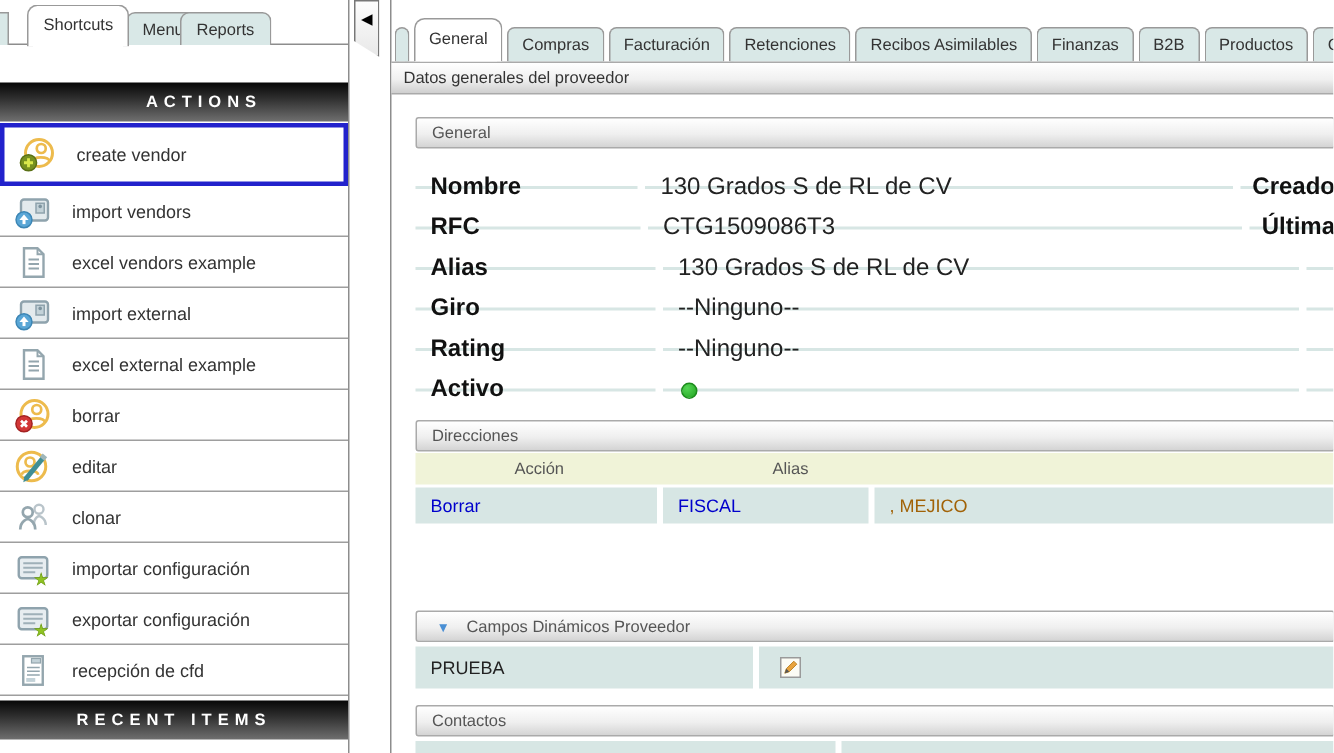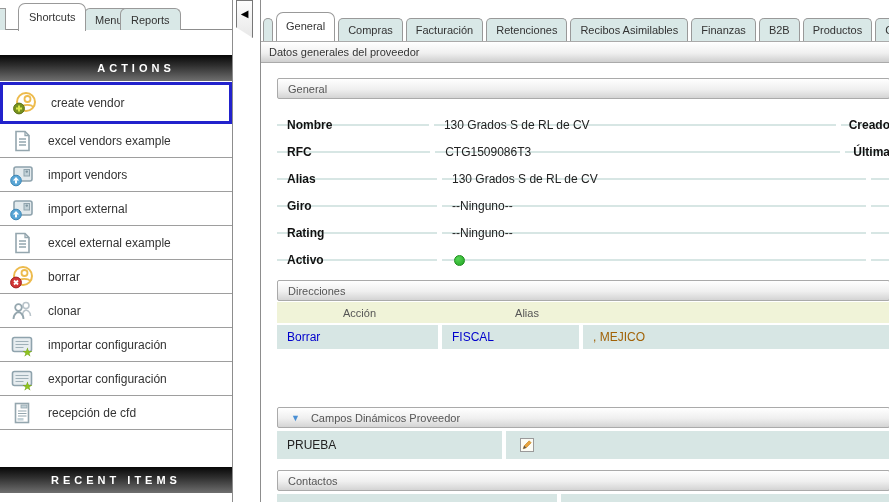--- a/index.html
+++ b/index.html
@@ -54,21 +54,21 @@
                     border:1px solid #aaa; border-radius:2px; }
   .hdr-general { margin-top:15px; }
   .hdr-direcciones { margin-top:19px; }
   .hdr-campos { margin-top:58px; display:flex; align-items:center; gap:11px; padding-left:13px; }
   .hdr-contactos { margin-top:11px; }
   .collapse-tri { font-size:9px; color:#4a8fd4; cursor:pointer; }
 
   
   .gtable { margin-top:1px; }
   .grow { display:flex; height:25px; margin-top:2px; }
-  .gcell { background:#d7e6e4; font-size:12px; color:#222; display:flex; align-items:center;margin-top:23px; }
+  .gcell { background:#d7e6e4; font-size:16px; color:#222; display:flex; align-items:center;margin-top:23px; }
   .gl { width:160px; margin-right:5px; padding-left:10px; font-weight:bold; color:#111; }
   .gv { width:424px; margin-right:5px; padding-left:10px; }
   .gr { flex:1; padding-left:8px; font-weight:bold; color:#111; white-space:nowrap; }
   .dot { width:11px; height:11px; border-radius:50%; background:radial-gradient(circle at 35% 30%,#55d655,#21a321); border:1px solid #1c8c1c; }
 
   
   .dhead { display:flex; height:21px; margin-top:1px; background:#f0f3d8; }
   .dh { font-size:11px; color:#555; display:flex; align-items:center; justify-content:center; }
   .dh1 { width:165px; } .dh2 { width:170px; } .dh3 { flex:1; }
   .drow { display:flex; height:24px; margin-top:2px; }
@@ -117,45 +117,45 @@
             <circle cx="7" cy="17.5" r="5.4" fill="#77911f" stroke="#5a7015" stroke-width="1"></circle>
             <path d="M7 14.5v6M4 17.5h6" stroke="#dbe94b" stroke-width="1.9"></path>
           </svg>
         </span>
         <span class="item-label">create vendor</span>
       </div>
 
       <div class="item">
         <span class="ic">
           <svg viewBox="0 0 26 24" width="26" height="24">
-            <path d="M7 2.5h9l4 4v15H7z" fill="#fff" stroke="#94a6ae" stroke-width="1.6"></path>
-            <path d="M16 2.5v4h4" fill="none" stroke="#94a6ae" stroke-width="1.3"></path>
-            <path d="M10 10h7M10 13h7M10 16h7" stroke="#94a6ae" stroke-width="1.3"></path>
-          </svg>
-        </span>
-        <span class="item-label">excel vendors example</span>
-      </div>
-
-      <div class="item">
-        <span class="ic">
-          <svg viewBox="0 0 26 24" width="26" height="24">
             <rect x="5" y="4" width="18" height="14" rx="2" fill="#e3eaed" stroke="#8fa3ad" stroke-width="1.6"></rect>
             <rect x="15" y="6.5" width="5.5" height="6.5" fill="#c3d2d8" stroke="#8fa3ad" stroke-width="1"></rect>
             <circle cx="17.8" cy="8.6" r="1.2" fill="#7d939e"></circle>
             <circle cx="7" cy="17.5" r="5.3" fill="#59a6d6" stroke="#3c86b5" stroke-width="1"></circle>
             <path d="M7 14l3.1 3.6H3.9z" fill="#fff"></path>
             <rect x="6" y="17.2" width="2" height="3.2" fill="#fff"></rect>
           </svg>
         </span>
         <span class="item-label">import vendors</span>
       </div>
 
       <div class="item">
         <span class="ic">
           <svg viewBox="0 0 26 24" width="26" height="24">
+            <path d="M7 2.5h9l4 4v15H7z" fill="#fff" stroke="#94a6ae" stroke-width="1.6"></path>
+            <path d="M16 2.5v4h4" fill="none" stroke="#94a6ae" stroke-width="1.3"></path>
+            <path d="M10 10h7M10 13h7M10 16h7" stroke="#94a6ae" stroke-width="1.3"></path>
+          </svg>
+        </span>
+        <span class="item-label">excel vendors example</span>
+      </div>
+
+      <div class="item">
+        <span class="ic">
+          <svg viewBox="0 0 26 24" width="26" height="24">
             <rect x="5" y="4" width="18" height="14" rx="2" fill="#e3eaed" stroke="#8fa3ad" stroke-width="1.6"></rect>
             <rect x="15" y="6.5" width="5.5" height="6.5" fill="#c3d2d8" stroke="#8fa3ad" stroke-width="1"></rect>
             <circle cx="17.8" cy="8.6" r="1.2" fill="#7d939e"></circle>
             <circle cx="7" cy="17.5" r="5.3" fill="#59a6d6" stroke="#3c86b5" stroke-width="1"></circle>
             <path d="M7 14l3.1 3.6H3.9z" fill="#fff"></path>
             <rect x="6" y="17.2" width="2" height="3.2" fill="#fff"></rect>
           </svg>
         </span>
         <span class="item-label">import external</span>
       </div>
@@ -177,20 +177,33 @@
             <circle cx="14" cy="11" r="9" fill="none" stroke="#edbb4d" stroke-width="2"></circle>
             <circle cx="15.5" cy="8" r="3" fill="none" stroke="#edbb4d" stroke-width="1.8"></circle>
             <path d="M9.5 16.5c0.7-3.5 10.8-3.5 11.5 0" fill="none" stroke="#edbb4d" stroke-width="1.8"></path>
             <circle cx="7" cy="17.5" r="5.4" fill="#d23737" stroke="#a32222" stroke-width="1"></circle>
             <path d="M5 15.5l4 4M9 15.5l-4 4" stroke="#fff" stroke-width="1.8"></path>
           </svg>
         </span>
         <span class="item-label">borrar</span>
       </div>
 
+      <div class="item">
+        <span class="ic">
+          <svg viewBox="0 0 26 24" width="26" height="24">
+            <circle cx="12" cy="12" r="9.5" fill="none" stroke="#edbb4d" stroke-width="2"></circle>
+            <circle cx="11" cy="9" r="3" fill="none" stroke="#edbb4d" stroke-width="1.8"></circle>
+            <path d="M5.5 17.5c0.7-3.5 10.3-3.5 11 0" fill="none" stroke="#edbb4d" stroke-width="1.8"></path>
+            <path d="M8 20.5L19.5 6.5" stroke="#3f8e95" stroke-width="3.4"></path>
+            <path d="M6.5 22.5l1-4 2.6 2.2z" fill="#3f8e95"></path>
+            <path d="M18.5 4.5l3 2.5" stroke="#9fb6b9" stroke-width="3"></path>
+          </svg>
+        </span>
+        <span class="item-label">editar</span>
+      </div>
 
       <div class="item">
         <span class="ic">
           <svg viewBox="0 0 26 24" width="26" height="24">
             <circle cx="17" cy="6.5" r="3" fill="none" stroke="#b9c4ca" stroke-width="1.6"></circle>
             <path d="M13.5 17c0-5 3.5-6 3.5-6s4.5 1 4.5 6" fill="none" stroke="#b9c4ca" stroke-width="1.6"></path>
             <circle cx="9.5" cy="8.5" r="3.3" fill="none" stroke="#94a6ae" stroke-width="1.8"></circle>
             <path d="M4.5 20c0-6 5-7 5-7s5 1 5 7" fill="none" stroke="#94a6ae" stroke-width="1.8"></path>
           </svg>
         </span>

